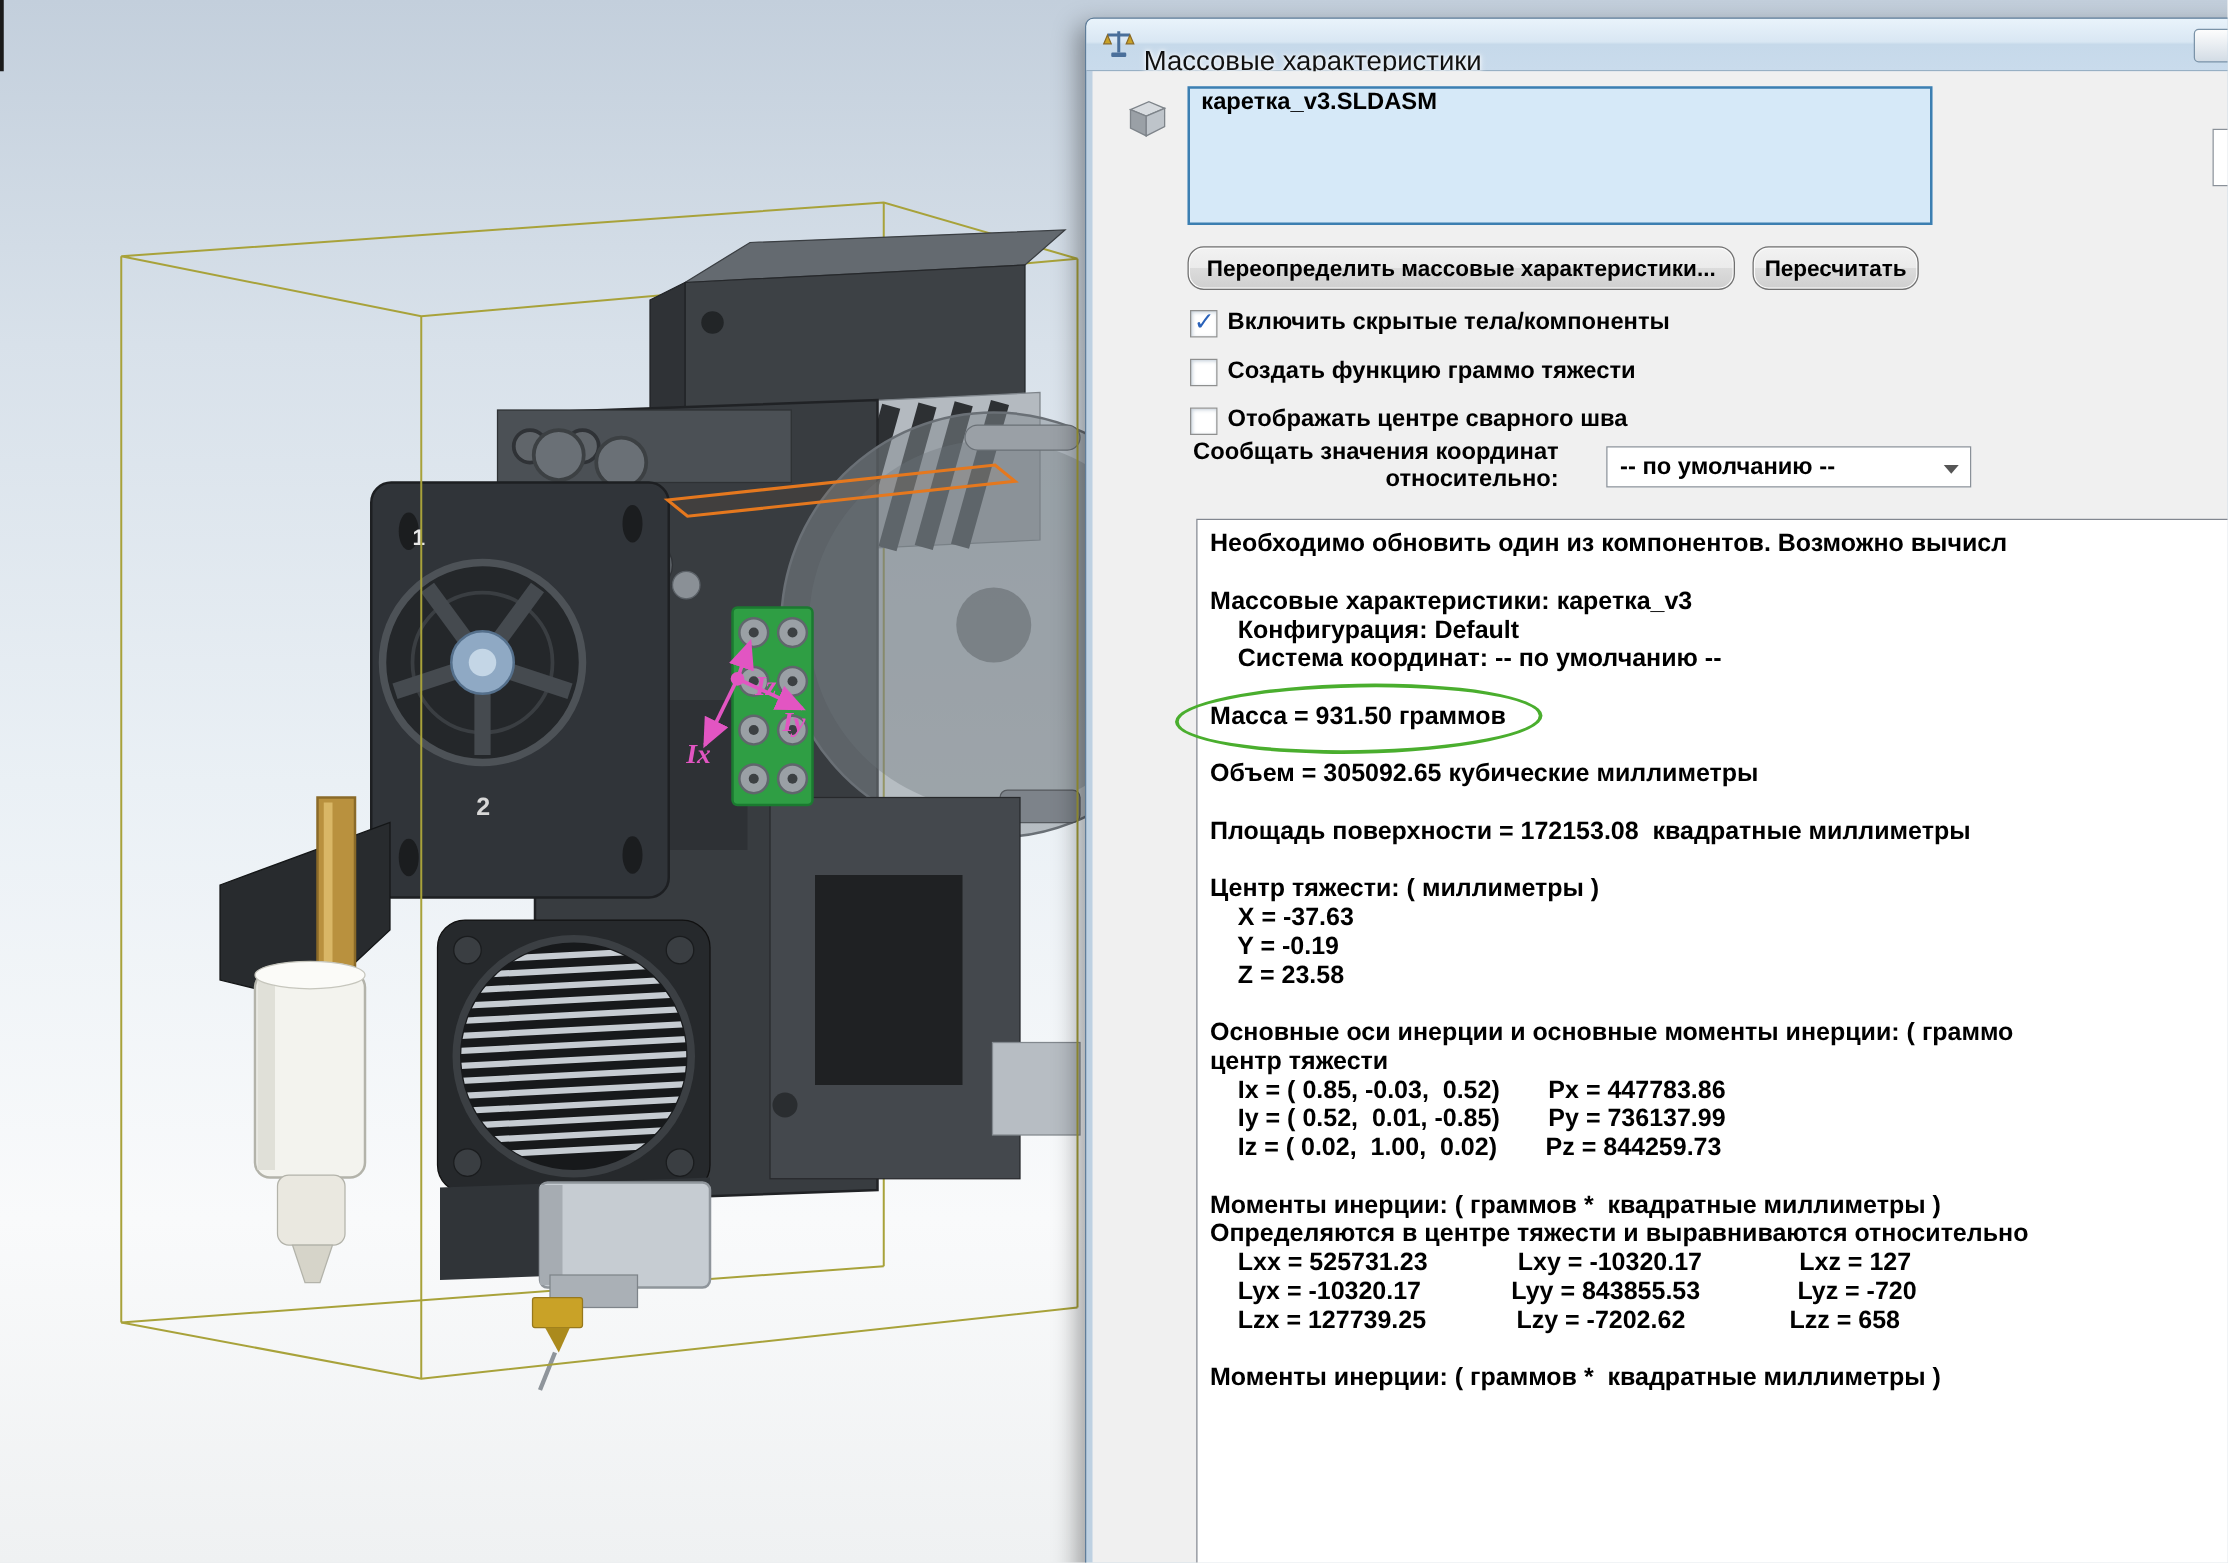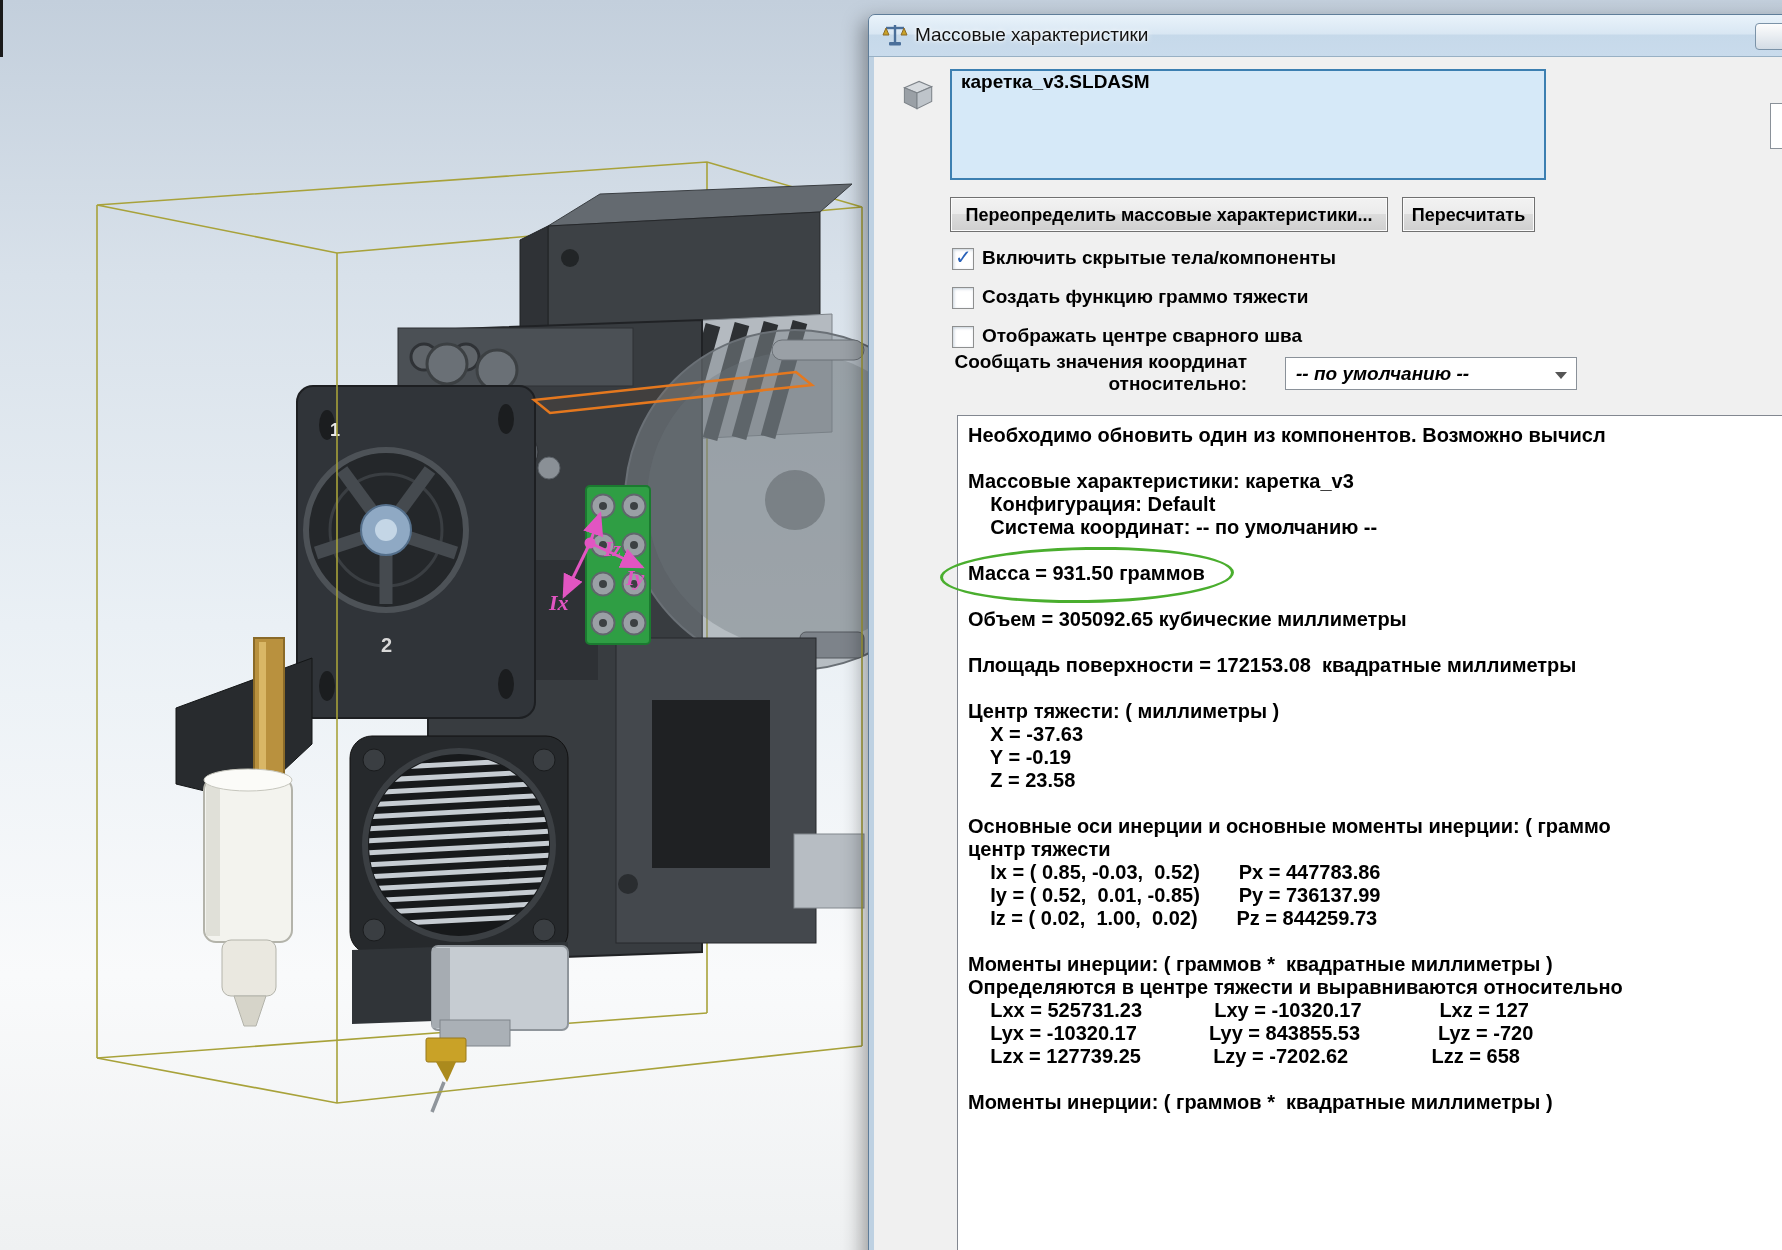--- a/index.html
+++ b/index.html
@@ -28,24 +28,25 @@
     border-radius:7px 7px 0 0;
     box-shadow:-6px 6px 20px rgba(0,0,0,.35);
   }
   .titlebar{
     position:absolute;left:0;top:0;right:0;height:41px;
     background:linear-gradient(180deg,var(--titlebar-top) 0%,#d9e7f3 45%,#c6d9ea 50%,var(--titlebar-bottom) 100%);
     border-radius:6px 6px 0 0;
     border-bottom:1px solid #98b0c4;
   }
   .titlebar .title{
-    position:absolute;left:46px;top:9px;
-    font-size:19px;color:#111;
+    position:absolute;left:46px;top:21px;
+    font-size:22px;color:#111;
     text-shadow:0 0 6px #fff,0 0 3px #fff;
     white-space:nowrap;
+    text-decoration:underline;
   }
   .titlebar .tb-icon{position:absolute;left:13px;top:7px;width:26px;height:26px;}
   .close-btn{
     position:absolute;left:886px;top:8px;width:80px;height:25px;
     background:linear-gradient(180deg,#fdfdfd,#d3dce5);
     border:1px solid #7b93a8;border-radius:4px;
   }
   .dialog-body{
     position:absolute;left:5px;top:42px;right:0;bottom:0;
     background:var(--dialog-bg);
@@ -57,21 +58,21 @@
     border:2px solid var(--accent-blue);
     font-size:19px;font-weight:700;color:#000;
     padding:0 9px;box-sizing:border-box;
   }
   .side-sliver{
     position:absolute;left:896px;top:46px;width:26px;height:44px;
     background:#fff;border:1px solid #8a9199;
   }
   .w7btn{
     position:absolute;height:35px;
-    border:1px solid #707070;border-radius:0;
+    border:1px solid #707070;border-radius:13px;
     background:linear-gradient(180deg,#f2f2f2 0%,#ebebeb 49%,#dcdcdc 50%,#cfcfcf 100%);
     box-shadow:inset 0 0 0 1px #fbfbfb;
     font-family:"Liberation Sans",sans-serif;
     font-size:18px;font-weight:700;color:#000;
     text-align:center;line-height:32px;
     padding:0;cursor:default;
   }
   .btn-override{left:76px;top:140px;width:438px;}
   .btn-recalc{left:528px;top:140px;width:133px;}
   .cb-row{position:absolute;left:78px;height:26px;}
@@ -90,21 +91,21 @@
   }
   .coord-label{
     position:absolute;left:0px;top:294px;width:373px;
     text-align:right;font-size:19px;font-weight:700;color:#000;line-height:22px;
   }
   .dropdown{
     position:absolute;left:411px;top:300px;width:292px;height:33px;
     background:#fff;border:1px solid #8a9199;box-sizing:border-box;
   }
   .dropdown .val{
-    position:absolute;left:10px;top:5px;font-size:19px;font-weight:700;color:#000;white-space:nowrap;font-style:italic;
+    position:absolute;left:10px;top:5px;font-size:19px;font-weight:700;color:#000;white-space:nowrap;
   }
   .dropdown .arr{
     position:absolute;right:9px;top:14px;width:0;height:0;
     border-left:6px solid transparent;border-right:6px solid transparent;
     border-top:7px solid #555;
   }
   .results{
     position:absolute;left:83px;top:358px;width:905px;height:900px;
     background:#fff;border:1px solid #828790;
     padding:8px 10px;box-sizing:border-box;

